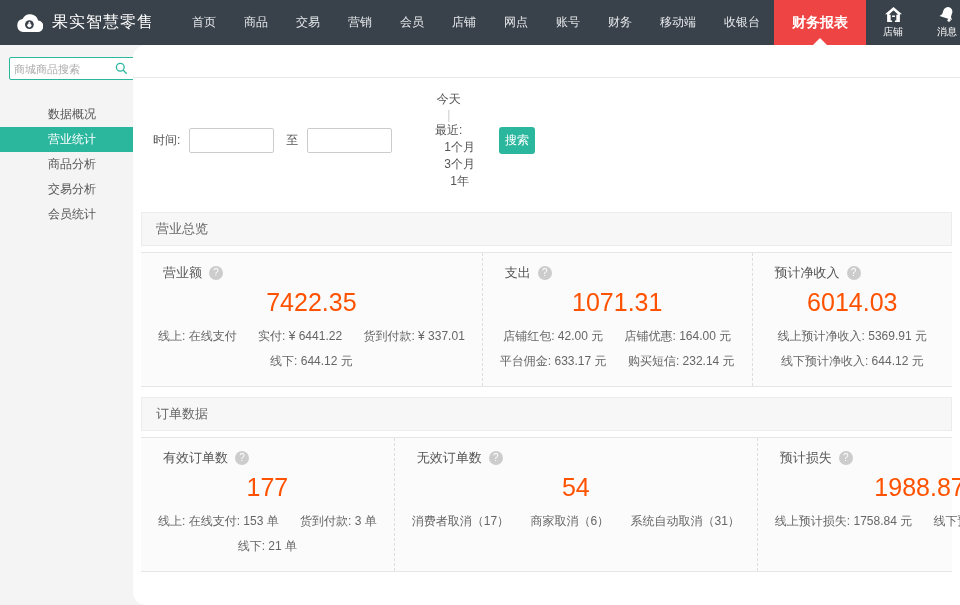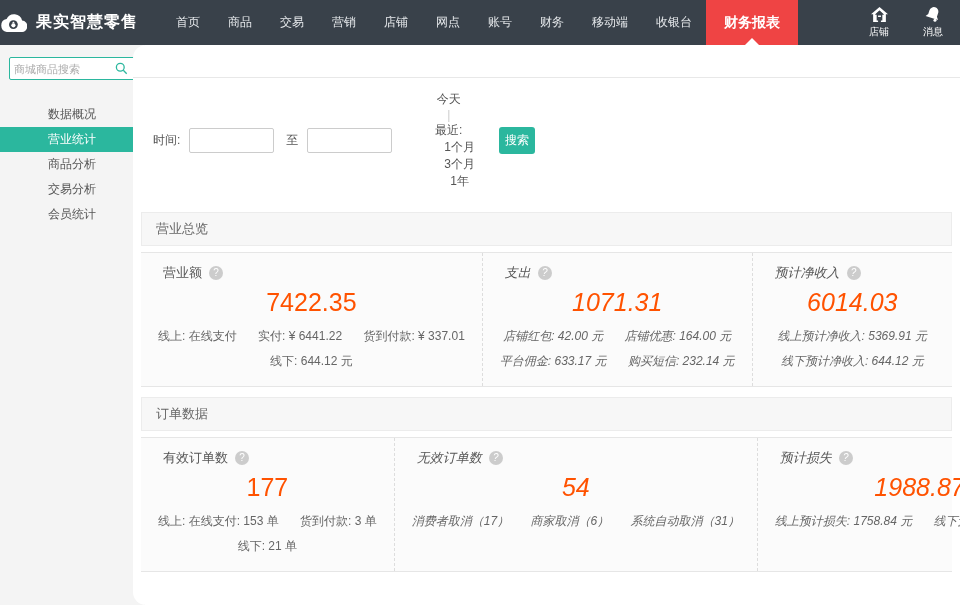--- a/index.html
+++ b/index.html
@@ -1,21 +1,21 @@
 <!DOCTYPE html>
 <html><head>
 <meta charset="utf-8">
 <style>
   * { box-sizing: border-box; margin: 0; padding: 0; }
   html,body { width:960px; height:605px; overflow:hidden;
     font-family:"Liberation Sans","DejaVu Sans",sans-serif; background:#fff; }
 
   
   .topnav { height:45px; background:#39414a; display:flex; align-items:stretch; color:#fff; }
-  .brand { display:flex; align-items:center; gap:9px; padding:0 24px 0 0; font-size:16px; font-weight:bold; letter-spacing:1px; white-space:nowrap; }
+  .brand { display:flex; align-items:center; gap:9px; padding:0 24px 0 16px; font-size:16px; font-weight:normal; letter-spacing:1px; white-space:nowrap; }
   .nav-items { display:flex; }
   .nav-item { display:flex; align-items:center; padding:0 14px; font-size:12px; color:#e6e9ec; cursor:pointer; position:relative; white-space:nowrap; }
   .nav-item.active { background:#ef4444; color:#fff; font-weight:bold; font-size:14px; padding:0 18px;text-align:right; }
   .nav-item.active::after { content:""; position:absolute; bottom:0; left:50%; margin-left:-7px;
     border-left:7px solid transparent; border-right:7px solid transparent; border-bottom:7px solid #fff; }
   .nav-utils { margin-left:auto; display:flex; align-items:stretch; }
   .util { display:flex; flex-direction:column; align-items:center; justify-content:center; width:54px; font-size:10px; gap:3px; cursor:pointer; color:#fff; }
 
   
   .sidebar { position:absolute; top:45px; left:0; bottom:0; width:145px; background:#f4f4f4; border-right:1px solid #e2e2e2; }
@@ -36,21 +36,21 @@
   .quick { display:flex; align-items:center; margin-left:18px;flex-direction:column; }
   .q-link { cursor:pointer; }
   .q-static { color:#555; }
   .pipe { color:#ccc; margin:0 13px; }
   .qgap { margin-left:22px; }
   .search-btn { margin-left:24px; background:#2bb79e; color:#fff; border:none; border-radius:3px; width:36px; height:27px; font-size:12px; cursor:pointer; font-family:inherit; }
 
   .section-header { margin:10px 8px 6px; background:#f7f7f7; border:1px solid #ececec; padding:7px 14px; font-size:13px; color:#666; }
   .stats-row { margin:0 8px; border-top:1px solid #e6e6e6; border-bottom:1px solid #e6e6e6; background:#fbfbfb; display:flex; }
   .card { flex:1; padding:11px 8px 12px; }
-  .card + .card { border-left:1px dashed #ddd;font-style:italic; }
+  .card + .card { border-left:1px dashed #ddd; }
   .card-title { display:flex; align-items:center; gap:7px; font-size:13px; color:#555; padding-left:14px; }
   .help { width:14px; height:14px; border-radius:50%; background:#ccc; color:#fff; font-size:10px; line-height:14px; text-align:center; flex:0 0 auto; cursor:pointer; }
   .big-number { text-align:center; font-size:25px; color:#ff5200; margin:6px 0 7px; }
   .detail-line { text-align:center; font-size:12px; color:#666; line-height:25px; white-space:nowrap; }
   .detail-line span { margin:0 9px; }
 
   .icon-svg { display:block; }
 </style>
 </head>
 <body>
@@ -65,20 +65,21 @@
         <path d="M13.4 8.4l1.5 1.9h-3z" fill="#fff"></path>
       </svg>
     </span>
     <span>果实智慧零售</span>
   </div>
   <div class="nav-items">
     <div class="nav-item">首页</div>
     <div class="nav-item">商品</div>
     <div class="nav-item">交易</div>
     <div class="nav-item">营销</div>
+    <div class="nav-item">会员</div>
     <div class="nav-item">店铺</div>
     <div class="nav-item">网点</div>
     <div class="nav-item">账号</div>
     <div class="nav-item">财务</div>
     <div class="nav-item">移动端</div>
     <div class="nav-item">收银台</div>
     <div class="nav-item active">财务报表</div>
   </div>
   <div class="nav-utils">
     <div class="util">

